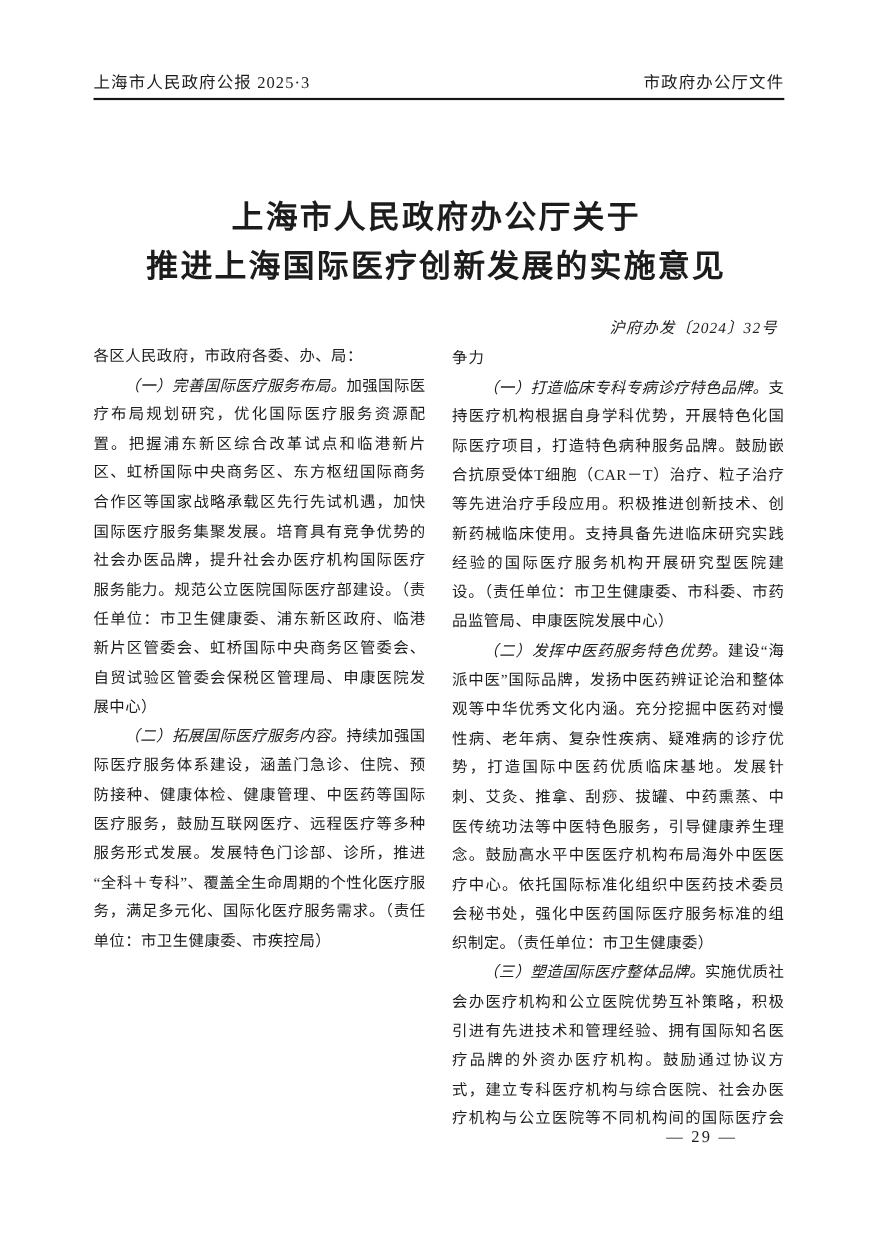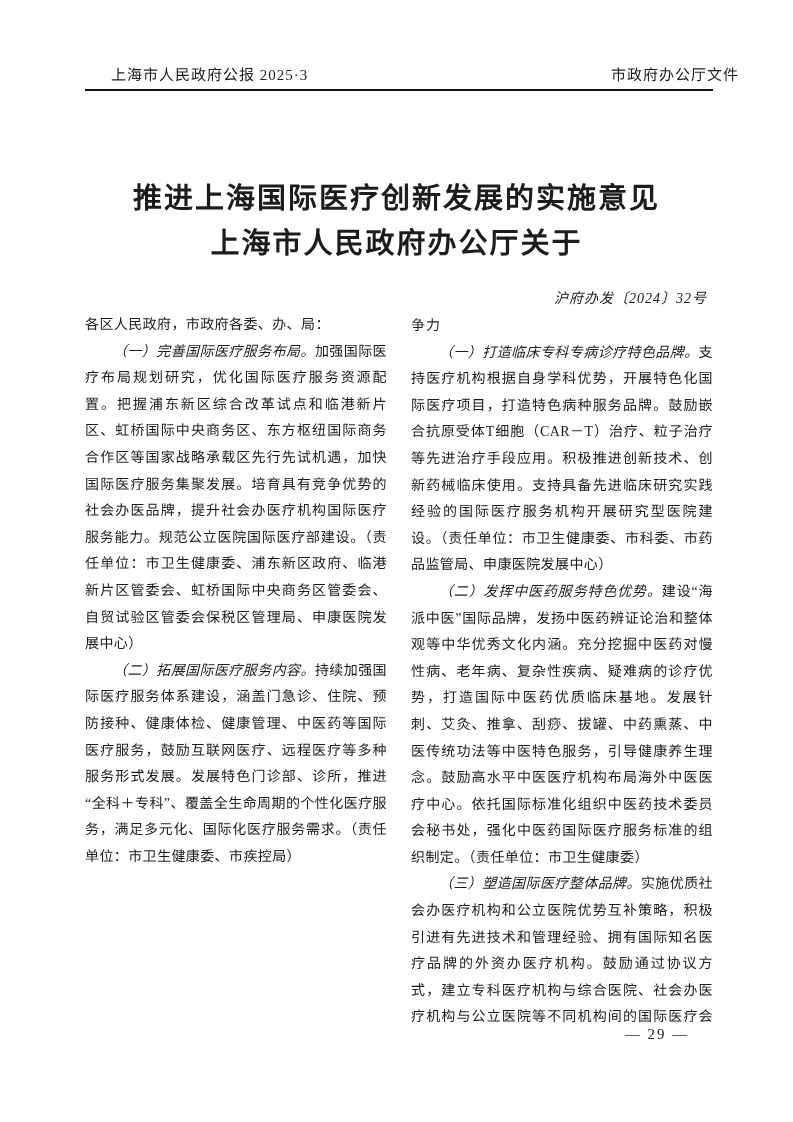--- a/index.html
+++ b/index.html
@@ -8,21 +8,21 @@
     background: #ffffff;
     overflow: hidden;
     font-family: "Liberation Serif", serif;
     color: #1c1c1c;
   }
   .page { position: relative; width: 793px; height: 1122px; background: #ffffff; }
 
   .header {
     position: absolute; top: 63px; left: 85px; width: 628px;
     display: flex; justify-content: space-between;
-    font-size: 15px; letter-spacing: 1px; white-space: nowrap; margin-left: 26px;
+    font-size: 15px; letter-spacing: 1px; white-space: nowrap;
   }
   .rule {
     position: absolute; top: 89px; left: 85px; width: 628px; height: 2px;
     background: #151515;
   }
 
   .title {
     position: absolute; top: 176px; left: 0; width: 793px;
     text-align: center; font-weight: bold;
     font-size: 29px; line-height: 45px; letter-spacing: 2px;
@@ -43,39 +43,39 @@
     text-align: justify; text-justify: inter-ideograph;
     letter-spacing: 0.4px;
   }
   .col p { margin: 0; text-align: justify; text-align-last: left; }
   .col p.indent { text-indent: 2em; }
   .seg-normal { font-family: "Liberation Serif", serif; }
   .seg-kai { font-style: italic; margin-top: 42px; }
   .seg-bold { font-weight: normal; font-family: "Liberation Sans", sans-serif; letter-spacing: 1px; }
 
   .pagenum {
-    position: absolute; top: 1026px; left: 557px; width: 200px;
+    position: absolute; top: 1026px; left: 538px; width: 200px;
     text-align: center; font-size: 15px; letter-spacing: 2px; white-space: nowrap;
   }
 </style>
 </head>
 <body>
 
 <div class="page">
 
   <div class="header">
     <span>上海市人民政府公报 2025·3</span>
     <span>市政府办公厅文件</span>
   </div>
 
   <div class="rule"></div>
 
   <div class="title">
+    <div>上海市人民政府办公厅关于</div>
     <div>推进上海国际医疗创新发展的实施意见</div>
-    <div>上海市人民政府办公厅关于</div>
   </div>
 
   <div class="docnum">沪府办发〔2024〕32号</div>
 
   <div class="columns">
     <div class="col">
         <p><span class="seg-normal">各区人民政府，市政府各委、办、局：</span></p>
         <p class="indent"><span class="seg-kai">（一）完善国际医疗服务布局。</span><span class="seg-normal">加强国际医疗布局规划研究，优化国际医疗服务资源配置。把握浦东新区综合改革试点和临港新片区、虹桥国际中央商务区、东方枢纽国际商务合作区等国家战略承载区先行先试机遇，加快国际医疗服务集聚发展。培育具有竞争优势的社会办医品牌，提升社会办医疗机构国际医疗服务能力。规范公立医院国际医疗部建设。（责任单位：市卫生健康委、浦东新区政府、临港新片区管委会、虹桥国际中央商务区管委会、自贸试验区管委会保税区管理局、申康医院发展中心）</span></p>
         <p class="indent"><span class="seg-kai">（二）拓展国际医疗服务内容。</span><span class="seg-normal">持续加强国际医疗服务体系建设，涵盖门急诊、住院、预防接种、健康体检、健康管理、中医药等国际医疗服务，鼓励互联网医疗、远程医疗等多种服务形式发展。发展特色门诊部、诊所，推进“全科＋专科”、覆盖全生命周期的个性化医疗服务，满足多元化、国际化医疗服务需求。（责任单位：市卫生健康委、市疾控局）</span></p>
         <p class="indent"></p>

